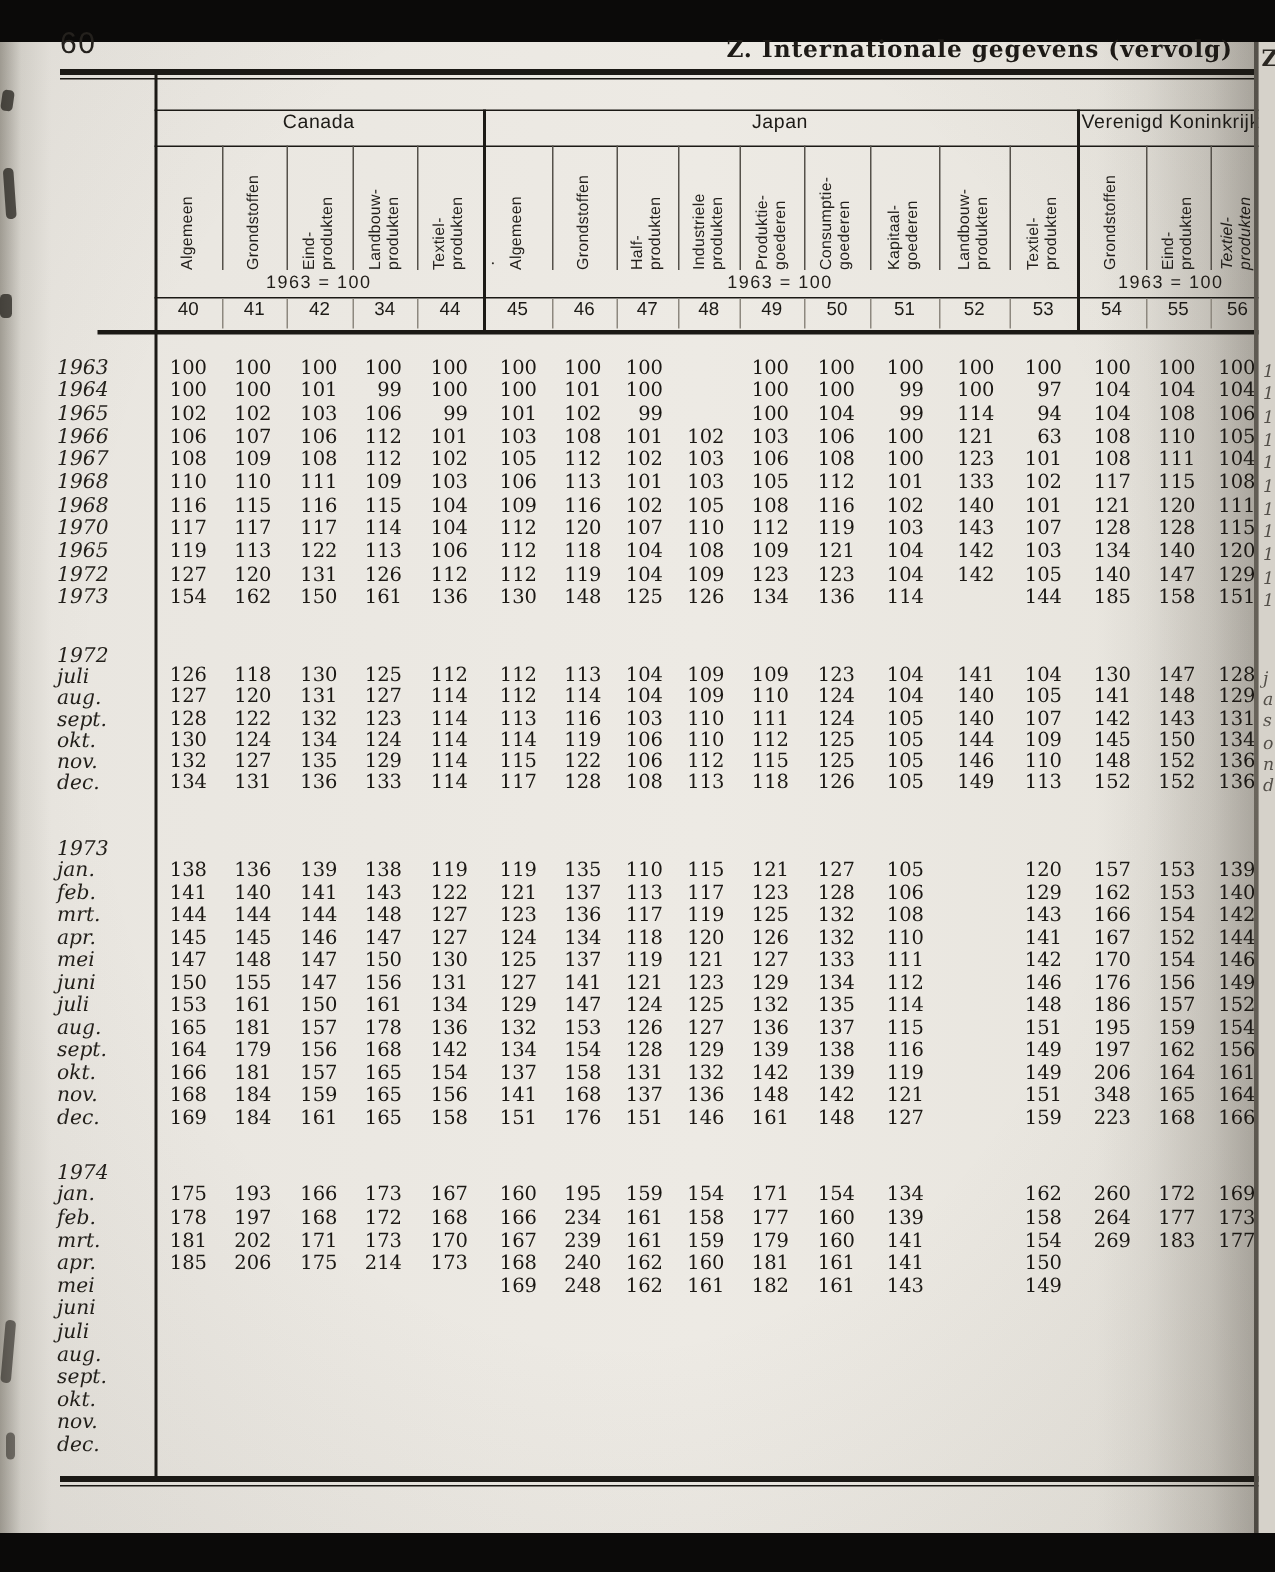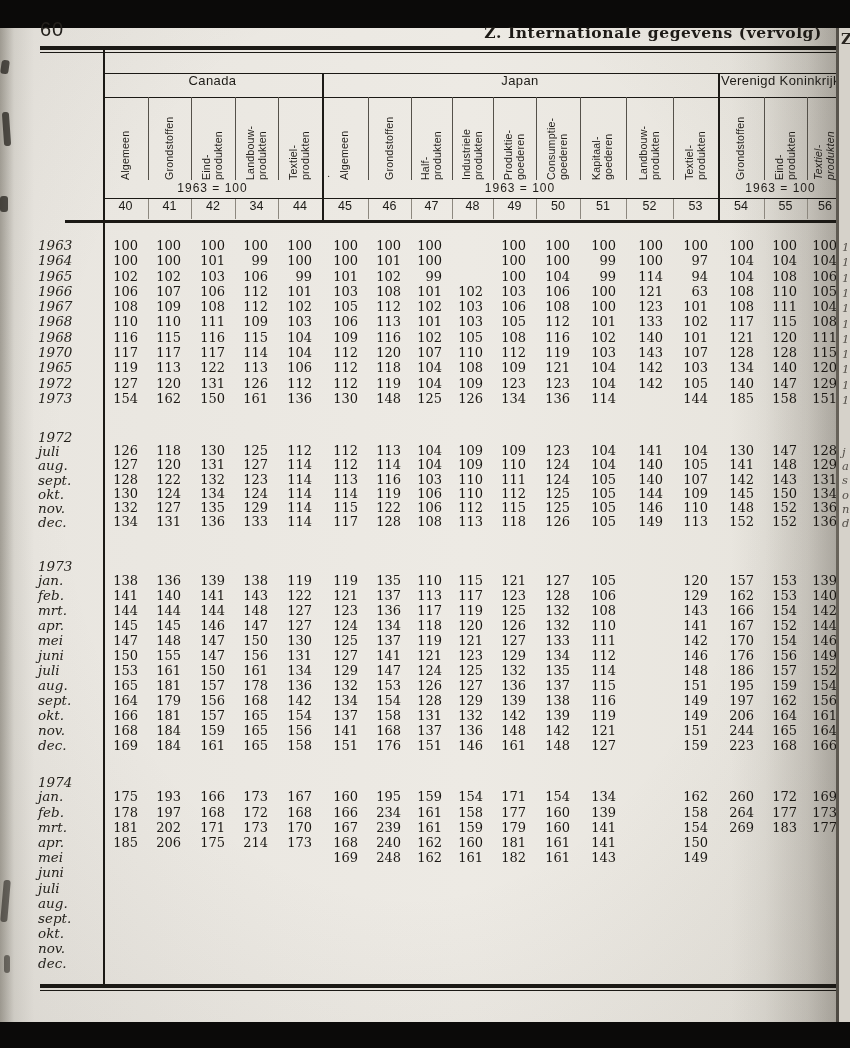--- a/index.html
+++ b/index.html
@@ -754,21 +754,21 @@
           <div class="cell" style="width: 44px;">156</div>
           <div class="cell" style="width: 46px;">141</div>
           <div class="cell" style="width: 43px;">168</div>
           <div class="cell" style="width: 41px;">137</div>
           <div class="cell" style="width: 41px;">136</div>
           <div class="cell" style="width: 43px;">148</div>
           <div class="cell" style="width: 44px;">142</div>
           <div class="cell" style="width: 46px;">121</div>
           <div class="cell" style="width: 47px;"></div>
           <div class="cell" style="width: 45px;">151</div>
-          <div class="cell" style="width: 46px;">244</div>
+          <div class="cell" style="width: 46px;">348</div>
           <div class="cell" style="width: 43px;">165</div>
           <div class="cell" style="width: 36px;">164</div>
         </div>
         <div class="row" style="height: 15px; line-height: 15px;">
           <div class="rlabel">dec.</div>
           <div class="cell" style="width: 45px;">169</div>
           <div class="cell" style="width: 43px;">184</div>
           <div class="cell" style="width: 44px;">161</div>
           <div class="cell" style="width: 43px;">165</div>
           <div class="cell" style="width: 44px;">158</div>

